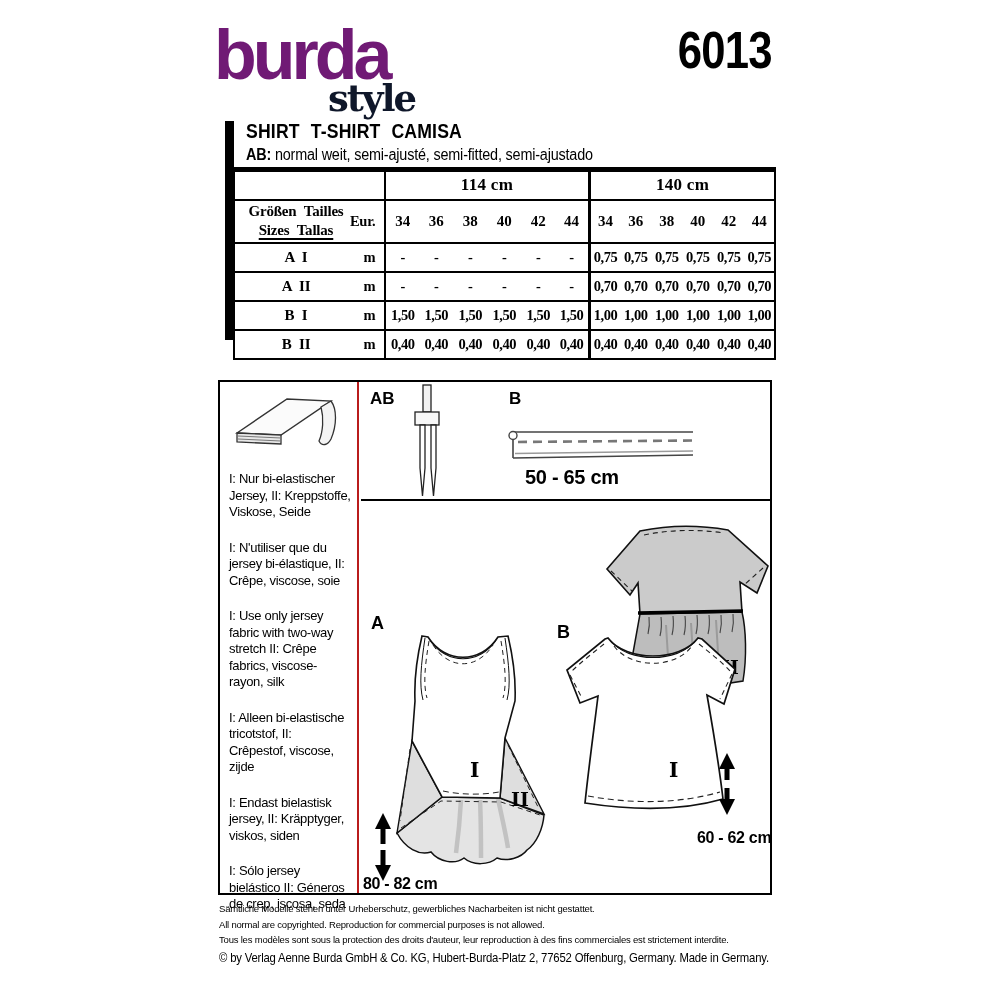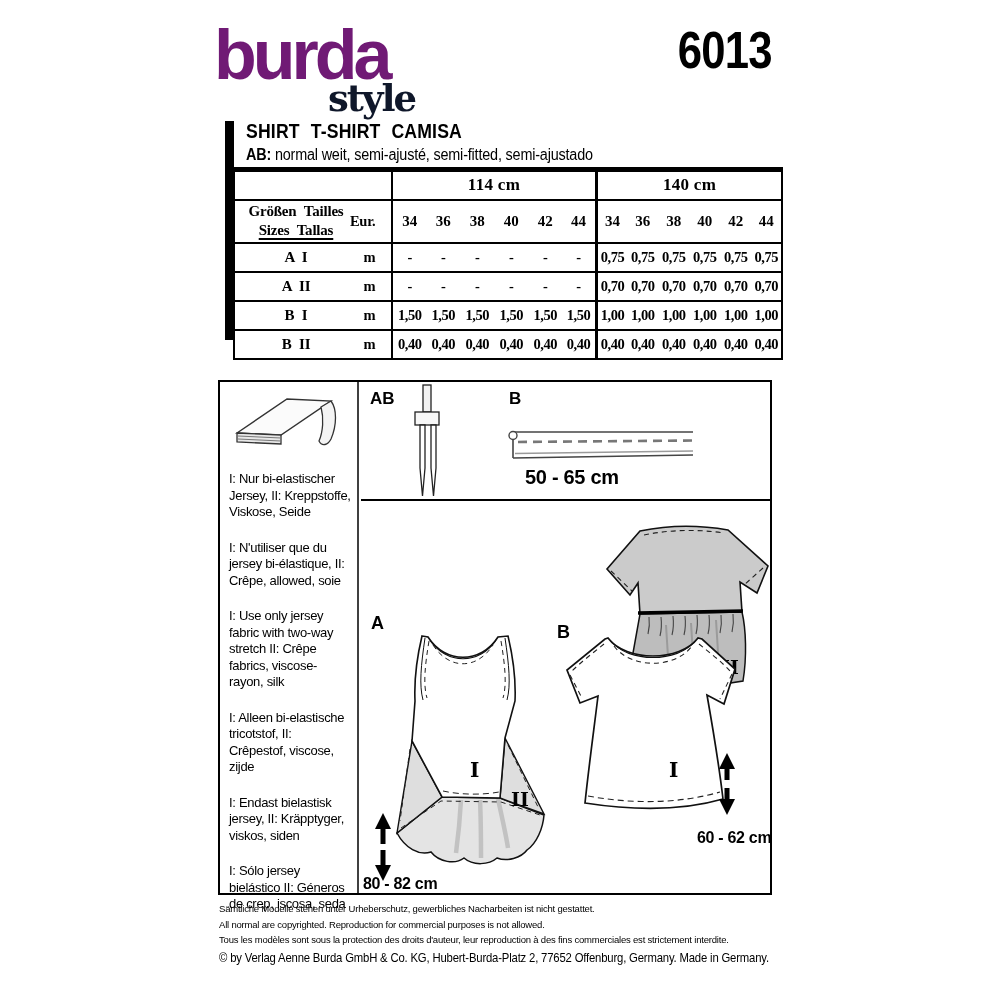--- a/index.html
+++ b/index.html
@@ -46,30 +46,30 @@
     position:absolute; left:233px; top:167px; border-collapse:collapse; table-layout:fixed;
     border:2px solid #000; border-top:5px solid #000;font-family:Liberation Serif, serif;
   }
   .yardage td { padding:0; font-weight:bold; text-align:center; vertical-align:middle; }
   .yardage tr.hline td { border-top:2px solid #000; }
   .yardage td.vL { border-left:2px solid #000; }
   .yardage td.vG { border-left:3px solid #000; }
   .yardage td.cmhead { font-size:17px; letter-spacing:0.3px; }
   .yardage td.lbl { text-align:center; padding-left:7px; font-size:15px; line-height:1.25; word-spacing:4px; letter-spacing:-0.2px; }
   .yardage td.lbl .u { text-decoration:underline; text-underline-offset:3px; text-decoration-thickness:1.5px; }
-  .yardage td.eur { text-align:right; padding-right:16px; font-size:14.5px; letter-spacing:-0.3px; }
+  .yardage td.eur { text-align:right; padding-right:9px; font-size:14.5px; letter-spacing:-0.3px; }
   .yardage td.val { font-size:14.5px; letter-spacing:-0.5px; }
   .yardage td.sz { font-size:15px; }
   .yardage tr.r1 { height:30px; }
   .yardage tr.r2 { height:43px; }
   .yardage tr.rd { height:29px; }
 
   
   .diagram-box { position:absolute; left:218px; top:380px; width:554px; height:515px; border:2px solid #000; background:#fff; }
-  .fabric-col { position:absolute; left:0; top:0; bottom:0; width:139px; border-right:2px solid #404040; padding:7px 6px 0 9px; }
+  .fabric-col { position:absolute; left:0; top:0; bottom:0; width:139px; border-right:2px solid #b91c1c; padding:7px 6px 0 9px; }
   .fabric-note { font-size:13px; line-height:16.5px; letter-spacing:-0.3px; margin-bottom:19px; }
   .fabric-icon-wrap { margin:2px 0 14px 0; }
 
   .notions-row { position:absolute; left:141px; top:0; right:0; height:119px; border-bottom:2px solid #000; }
   .notion-label { position:absolute; font-size:17px; font-weight:bold; }
   .lbl-ab { left:9px; top:7px; }
   .lbl-b  { left:148px; top:7px; }
   .needle-wrap { position:absolute; left:44px; top:2px; }
   .elastic-wrap { position:absolute; left:142px; top:42px; }
   .elastic-length { position:absolute; left:164px; top:84px; width:175px; text-align:left; font-size:20px; font-weight:bold; letter-spacing:-0.3px; }
@@ -217,21 +217,21 @@
     <div class="fabric-col">
       <div class="fabric-icon-wrap">
         <svg width="118" height="62" viewBox="0 0 118 62">
           <polygon points="8,42 58,8 102,10 52,44" fill="#fbfbfb" stroke="#333" stroke-width="1.4"></polygon>
           <path d="M102,10 C108,18 108,34 102,48 C99,54 93,56 90,50 C94,41 95,27 92,16 Z" fill="#f4f4f4" stroke="#333" stroke-width="1.3"></path>
           <polygon points="8,42 52,44 52,53 8,51" fill="#e8e8e8" stroke="#333" stroke-width="1.3"></polygon>
           <path d="M9,45 L52,47 M9,48 L52,50" stroke="#777" stroke-width="1"></path>
         </svg>
       </div>
       <p class="fabric-note">I: Nur bi-elastischer Jersey, II: Kreppstoffe, Viskose, Seide</p>
-      <p class="fabric-note">I: N'utiliser que du jersey bi-élastique, II: Crêpe, allowed, soie</p>
+      <p class="fabric-note">I: N'utiliser que du jersey bi-élastique, II: Crêpe, viscose, soie</p>
       <p class="fabric-note">I: Use only jersey fabric with two-way stretch II: Crêpe fabrics, viscose-rayon, silk</p>
       <p class="fabric-note">I: Alleen bi-elastische tricotstof, II: Crêpestof, viscose, zijde</p>
       <p class="fabric-note">I: Endast bielastisk jersey, II: Kräpptyger, viskos, siden</p>
       <p class="fabric-note">I: Sólo jersey bielástico II: Géneros de crep, iscosa, seda</p>
     </div>
 
     <div class="notions-row">
       <div class="notion-label lbl-ab">AB</div>
       <div class="needle-wrap">
         <svg width="44" height="118" viewBox="0 0 44 118">

